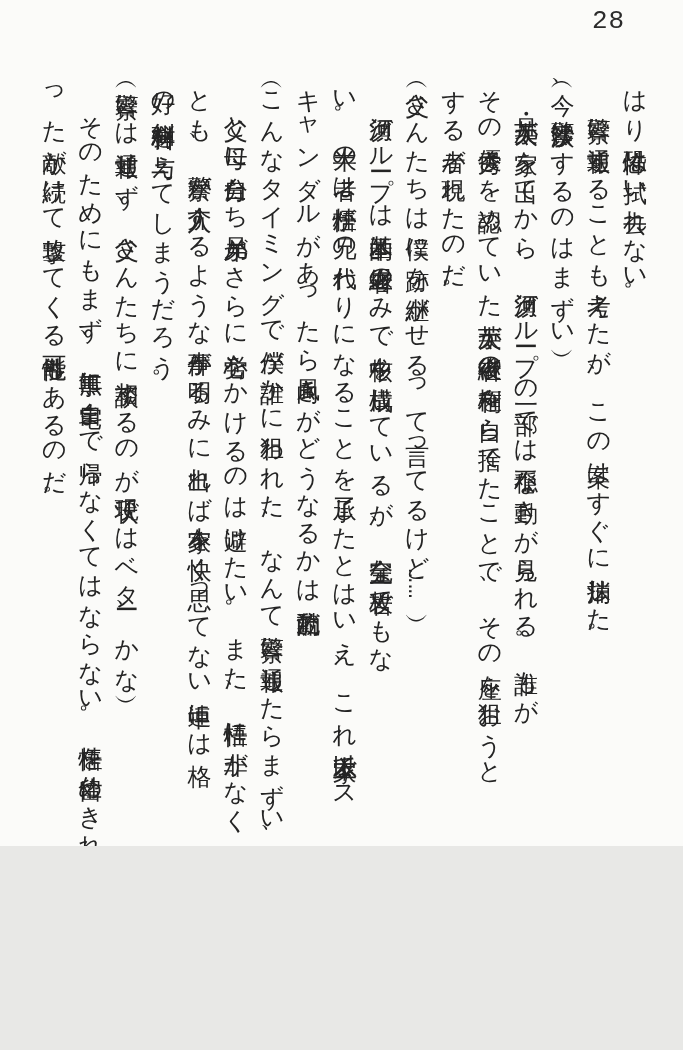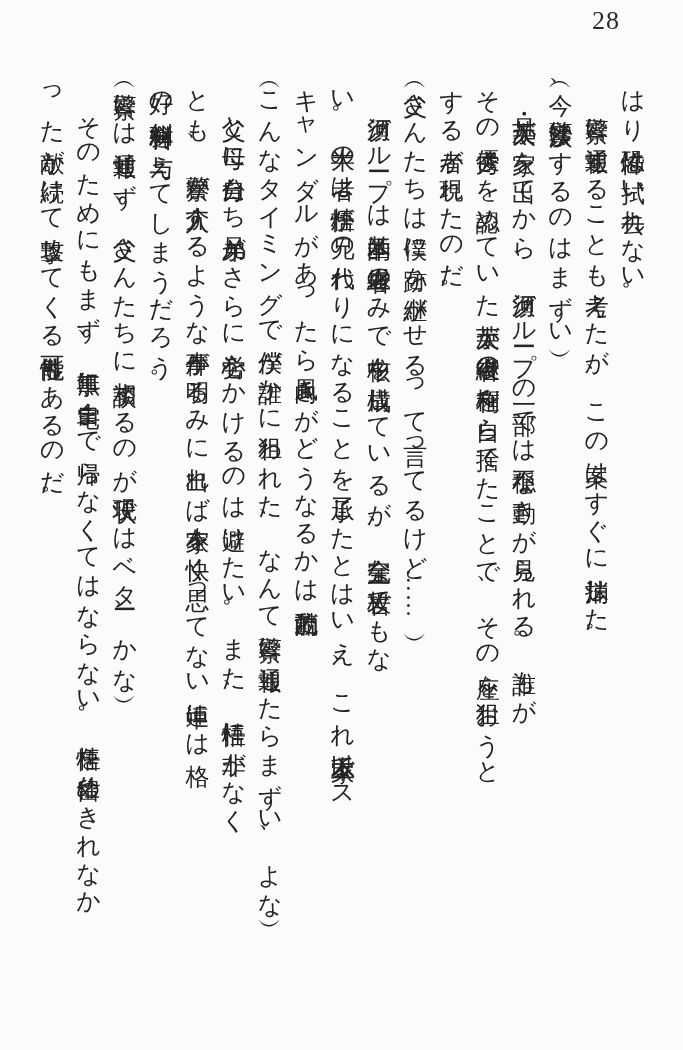--- a/index.html
+++ b/index.html
@@ -3,25 +3,25 @@
 <meta charset="utf-8">
 <style>
   html, body {
     margin: 0;
     padding: 0;
     background: #e8e8e6;
   }
   .page {
     position: relative;
     width: 683px;
-    height: 1050px;
+    height: 846px;
     margin: 0 auto;
     background: #fbfbf9;
     overflow: hidden;
-    font-family: Liberation Serif, serif;
+    font-family: Liberation Mono, monospace;
     color: #242424;
   }
   .page-number {
     position: absolute;
     top: 6px;
     left: 592px;
     font-size: 26px;
     letter-spacing: 1px;
     color: #2b2b2b;
   }

